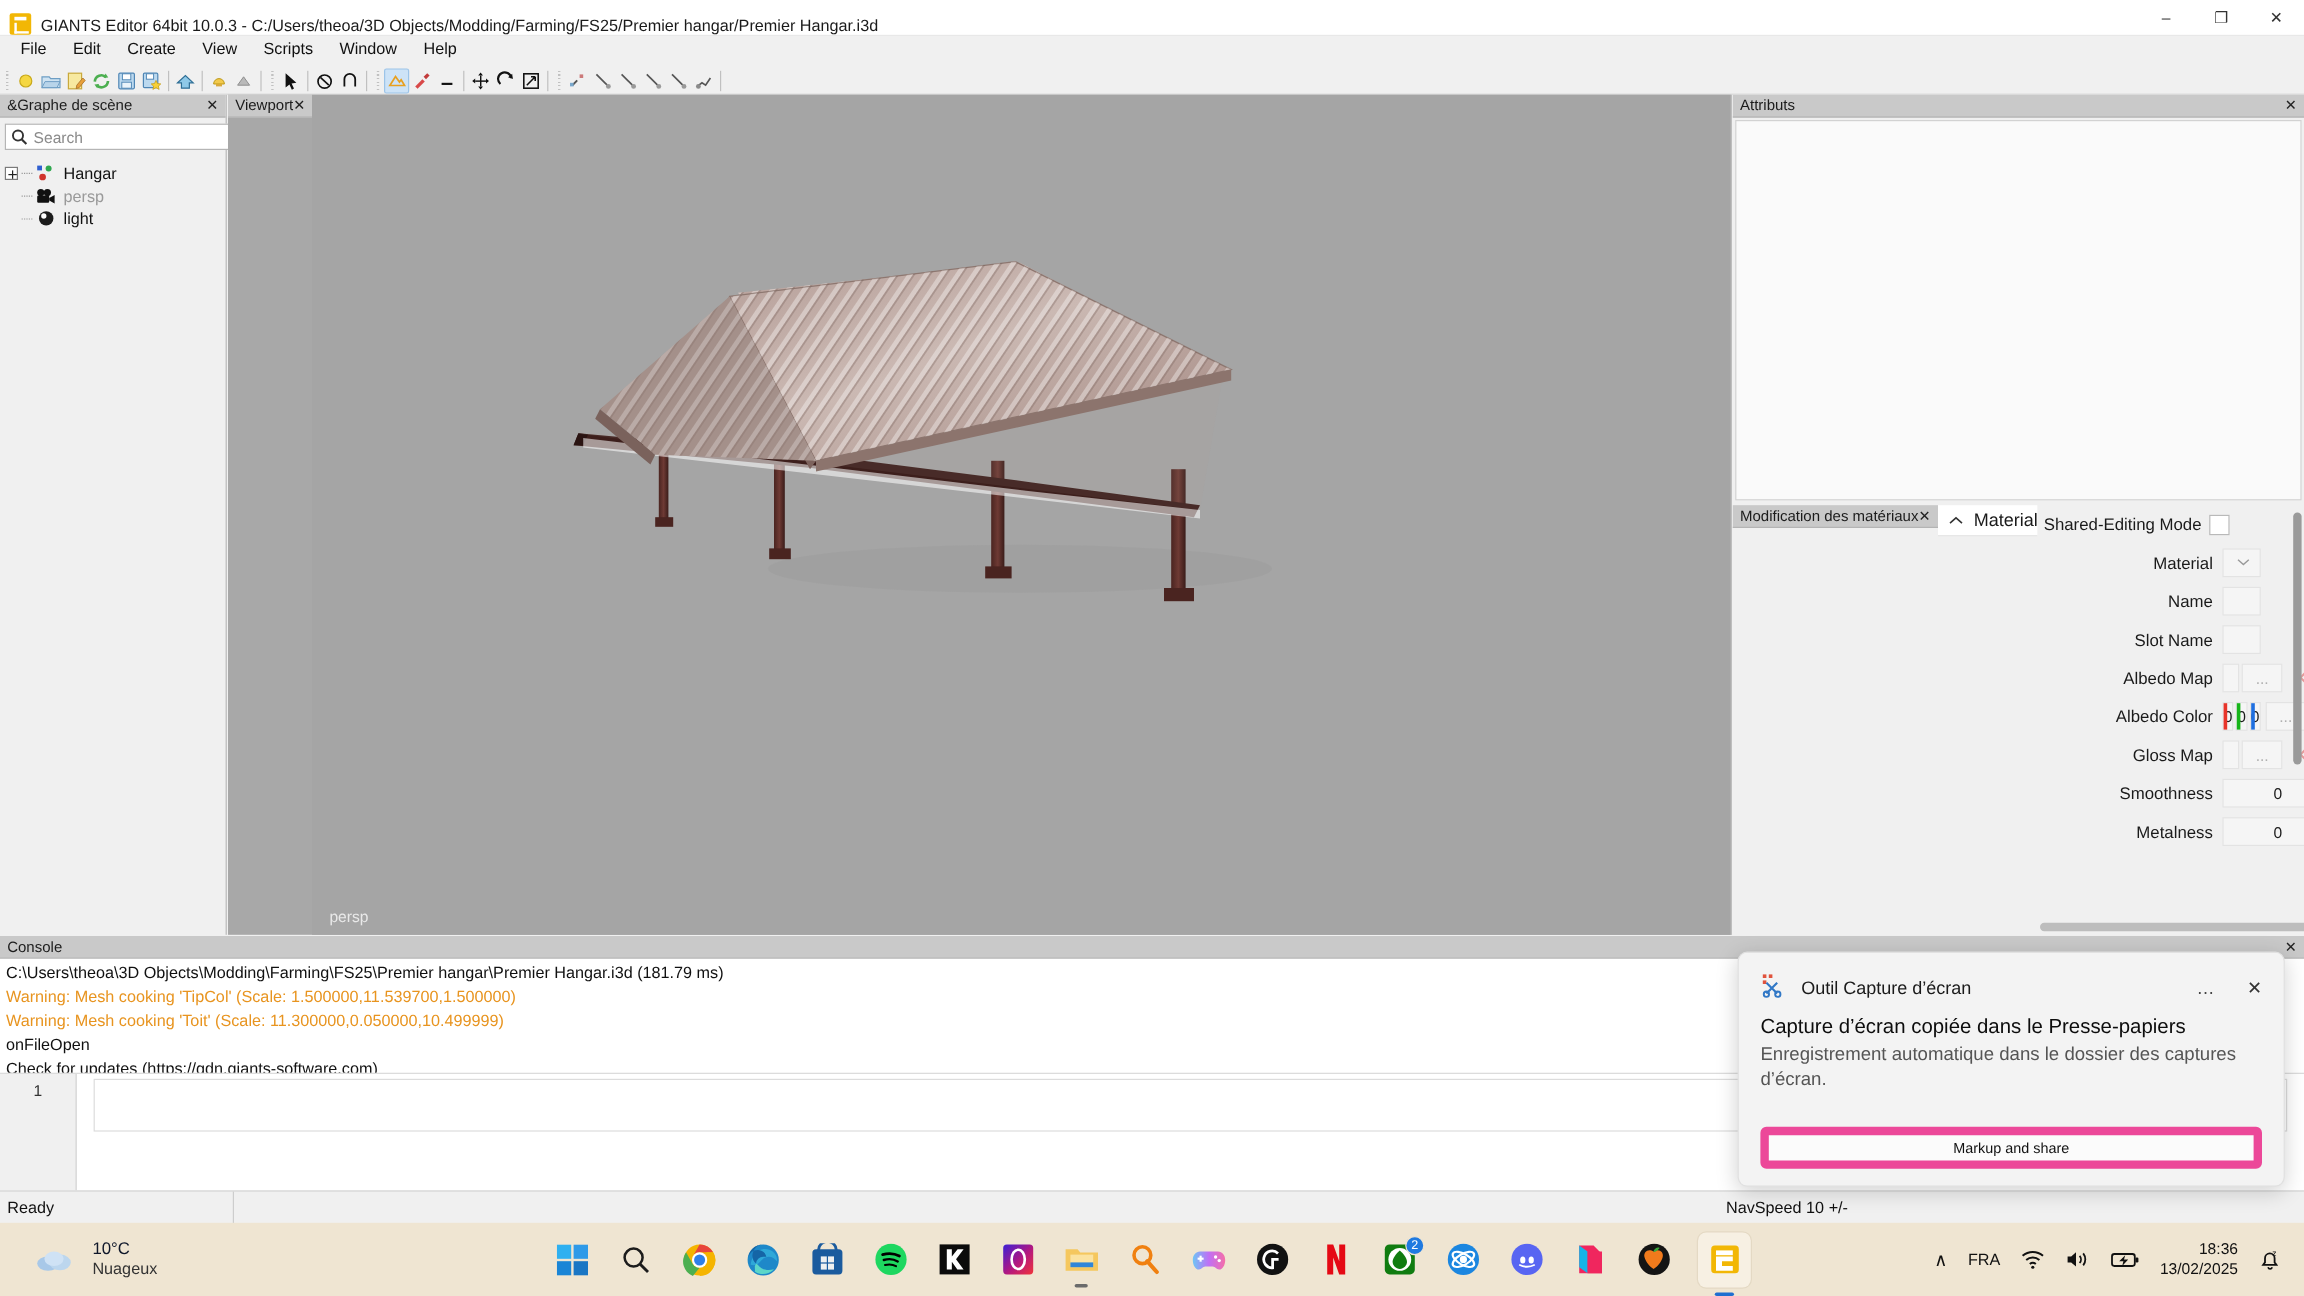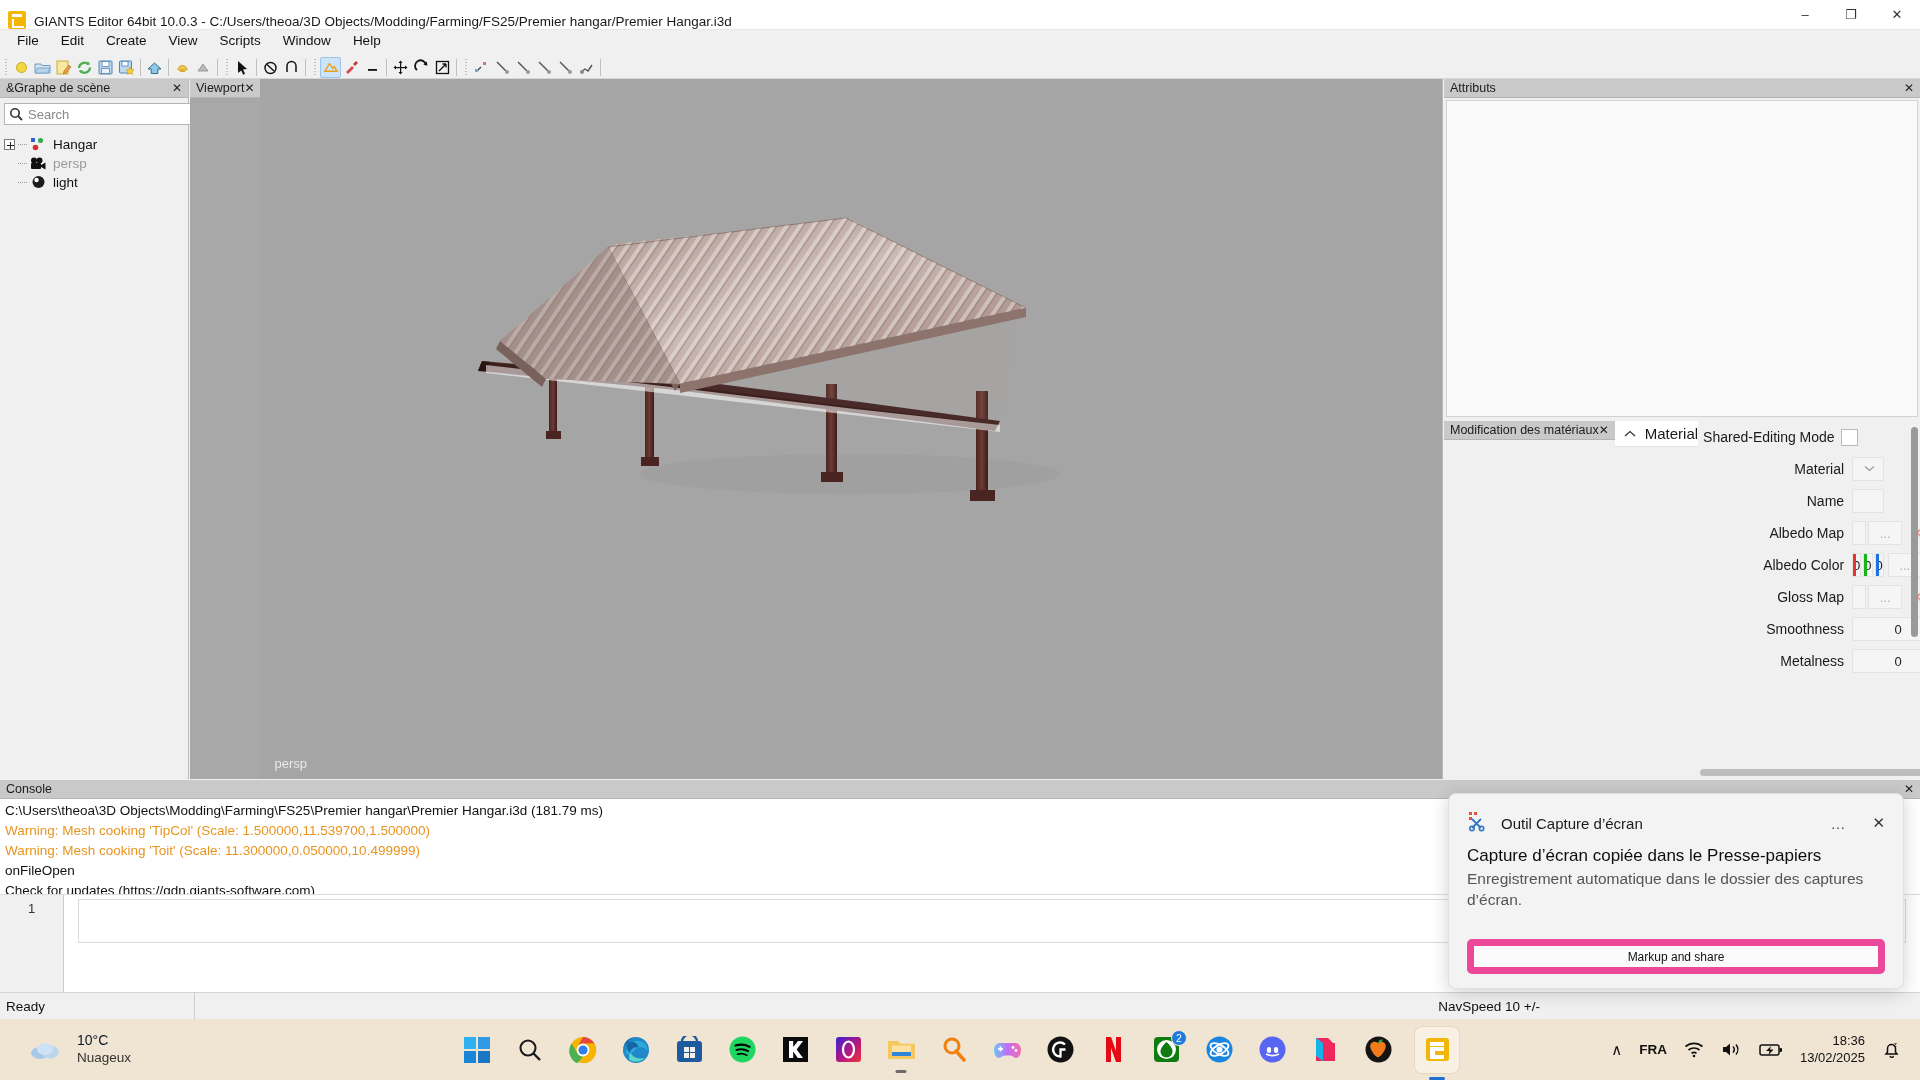--- a/index.html
+++ b/index.html
@@ -572,20 +572,27 @@
       </div>
 
       <div class="mat-row">
         <div class="mat-label">Name</div>
         <div class="mat-field">
           <span></span>
         </div>
         <div style="width:34px;flex:none;"></div>
       </div>
 
+      <div class="mat-row">
+        <div class="mat-label">Slot Name</div>
+        <div class="mat-field">
+          <span></span>
+        </div>
+        <div style="width:34px;flex:none;"></div>
+      </div>
 
       <div class="mat-row">
         <div class="mat-label">Albedo Map</div>
         <div class="mat-field">
           <span></span>
         </div>
         <div class="ellipsis-btn">...</div>
         <div class="x-btn">✕</div>
       </div>
 
@@ -868,21 +875,21 @@
           <rect x="2" y="2" width="23" height="23" rx="3" fill="#f2b705"></rect>
           <rect x="6" y="6" width="14" height="4" fill="#fff"></rect>
           <path d="M6 11h14v4h-9v4h9v4H6z" fill="#fff"></path>
         </svg>
         <div class="tb-underline blue"></div>
       </div>
     </div>
 
     <div class="sys-tray">
       <div style="font-size:15px;color:#111;">∧</div>
-      <div style="font-size:13.5px;color:#111;font-weight:bold;">FRA</div>
+      <div style="font-size:13.5px;color:#111;">FRA</div>
       <svg width="20" height="17" viewBox="0 0 20 17">
         <path d="M1.5 5.5A13 13 0 0118.5 5.5" fill="none" stroke="#111" stroke-width="1.7"></path>
         <path d="M4.5 9A8.5 8.5 0 0115.5 9" fill="none" stroke="#111" stroke-width="1.7"></path>
         <path d="M7.5 12.3A4 4 0 0112.5 12.3" fill="none" stroke="#111" stroke-width="1.7"></path>
         <circle cx="10" cy="15" r="1.3" fill="#111"></circle>
       </svg>
       <svg width="21" height="17" viewBox="0 0 21 17">
         <path d="M2 6h3l4-3.5v12L5 11H2z" fill="#111"></path>
         <path d="M12 5.5a4.5 4.5 0 010 6" fill="none" stroke="#111" stroke-width="1.5"></path>
         <path d="M15 3.5a8 8 0 010 10" fill="none" stroke="#111" stroke-width="1.5"></path>

